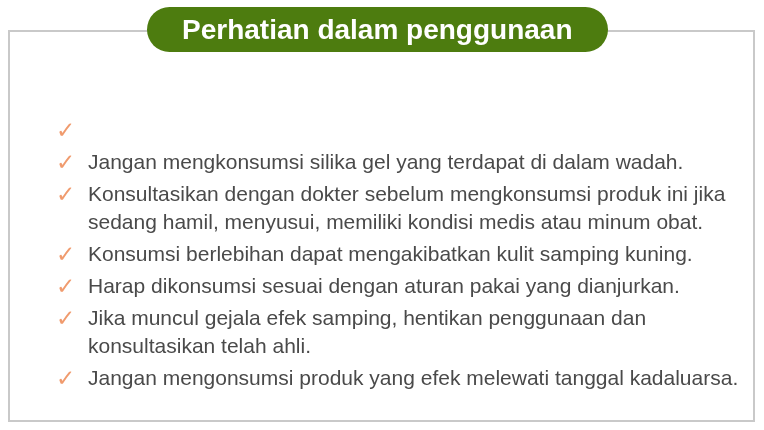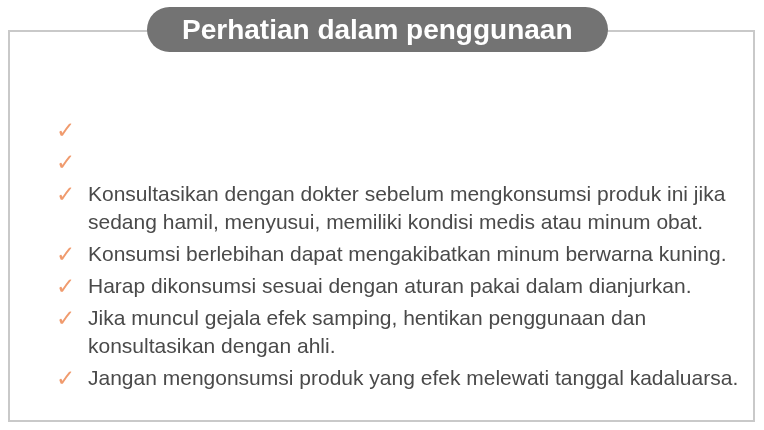--- a/index.html
+++ b/index.html
@@ -27,21 +27,21 @@
     border: 2px solid #c9c9c9;
     background: #ffffff;
   }
   .title-badge {
     position: absolute;
     left: 147px;
     top: 7px;
     height: 45px;
     padding: 0 35px;
     border-radius: 23px;
-    background: #737373;
+    background: #4d7c0f;
     color: #ffffff;
     display: flex;
     align-items: center;
     justify-content: center;
     font-size: 28px;
     font-weight: 700;
     letter-spacing: 0px;
     white-space: nowrap;
   }
   .notice-list {
@@ -79,38 +79,39 @@
 <body>
 
 <div class="stage">
   <div class="notice-box">
     <ul class="notice-list">
         <li class="item">
           <span class="check">✓</span>
         </li>
         <li class="item">
           <span class="check">✓</span>
+          <span class="txt">Jangan mengkonsumsi silika gel yang terdapat di dalam wadah.</span>
         </li>
         <li class="item">
           <span class="check">✓</span>
           <span class="txt">Konsultasikan dengan dokter sebelum mengkonsumsi produk ini jika
 sedang hamil, menyusui, memiliki kondisi medis atau minum obat.</span>
         </li>
         <li class="item">
           <span class="check">✓</span>
-          <span class="txt">Konsumsi berlebihan dapat mengakibatkan minum berwarna kuning.</span>
+          <span class="txt">Konsumsi berlebihan dapat mengakibatkan kulit samping kuning.</span>
         </li>
         <li class="item">
           <span class="check">✓</span>
-          <span class="txt">Harap dikonsumsi sesuai dengan aturan pakai dalam dianjurkan.</span>
+          <span class="txt">Harap dikonsumsi sesuai dengan aturan pakai yang dianjurkan.</span>
         </li>
         <li class="item">
           <span class="check">✓</span>
           <span class="txt">Jika muncul gejala efek samping, hentikan penggunaan dan
-konsultasikan dengan ahli.</span>
+konsultasikan telah ahli.</span>
         </li>
         <li class="item">
           <span class="check">✓</span>
           <span class="txt">Jangan mengonsumsi produk yang efek melewati tanggal kadaluarsa.</span>
         </li>
       </ul>
   </div>
   <div class="title-badge">
     <span>Perhatian dalam penggunaan</span>
   </div>

